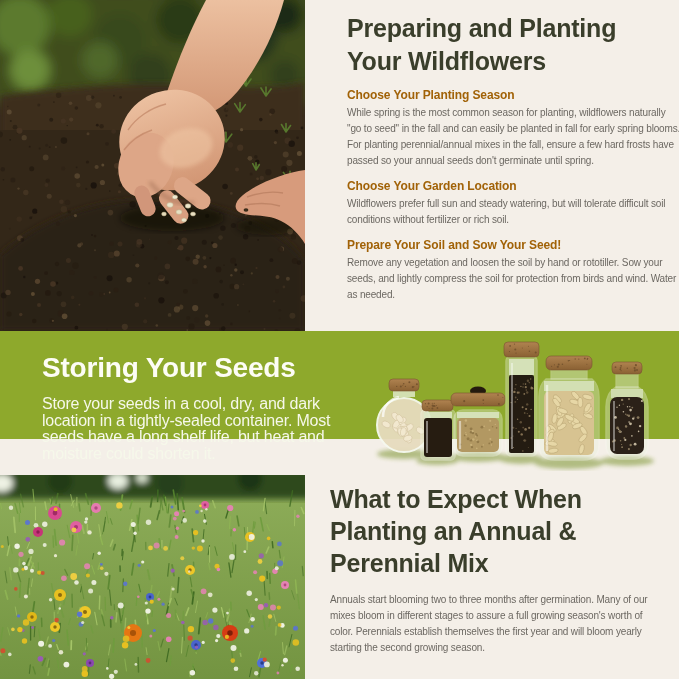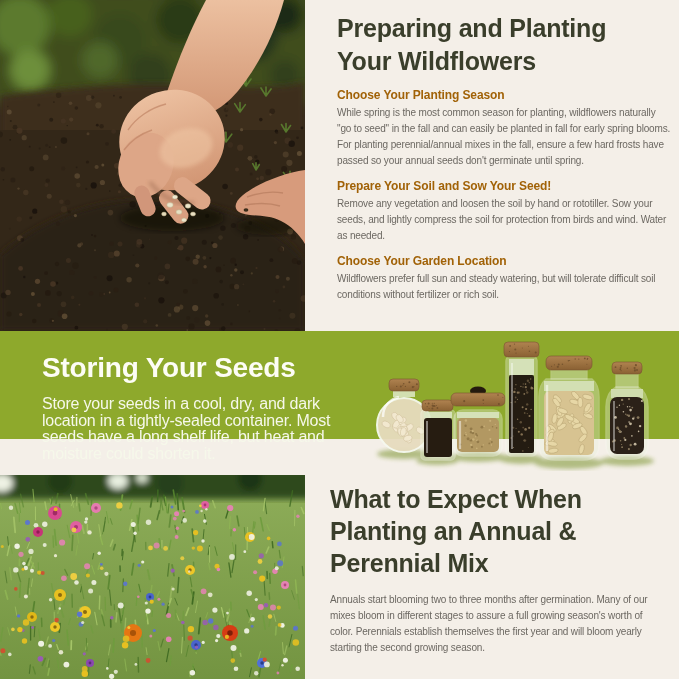--- a/index.html
+++ b/index.html
@@ -6,21 +6,21 @@
   .canvas{
     position:relative;width:679px;height:679px;overflow:hidden;
     background:#f4efe8;font-family:"Liberation Sans",sans-serif;
   }
   .photo{position:absolute;overflow:hidden;}
   .photo-top{left:0;top:0;width:305px;height:331px;}
   .photo-bottom{left:0;top:475px;width:305px;height:204px;}
   .photo svg{display:block;}
 
   .panel{position:absolute;box-sizing:border-box;background:#f4efe8;}
-  .panel-top{left:305px;top:0;width:322px;height:331px;padding:12px 14px 0 32px;}
+  .panel-top{left:305px;top:0;width:322px;height:331px;padding:12px 14px 0 42px;}
   .panel-bottom{left:305px;top:475px;width:374px;height:168px;padding:8px 14px 16px 25px;}
 
   .panel h1{
     font-size:25px;line-height:33px;color:#3a3e2b;font-weight:bold;
     letter-spacing:-0.2px;margin:0 0 9px 0;width:325px;
   }
   .panel h2.expect-title{
     font-size:25px;line-height:32px;color:#3a3e2b;font-weight:bold;
     letter-spacing:-0.2px;margin:0 0 13px 0;width:312px;
   }
@@ -447,26 +447,26 @@
     </svg>
   </div>
 
   <section class="panel panel-top">
     <h1>Preparing and Planting Your Wildflowers</h1>
     <div>
       <div class="sub-heading">Choose Your Planting Season</div>
       <p class="body-text">While spring is the most common season for planting, wildflowers naturally "go to seed" in the fall and can easily be planted in fall for early spring blooms. For planting perennial/annual mixes in the fall, ensure a few hard frosts have passed so your annual seeds don't germinate until spring.</p>
     </div>
     <div>
+      <div class="sub-heading">Choose Your Garden Location</div>
+      <p class="body-text">Wildflowers prefer full sun and steady watering, but will tolerate difficult soil conditions without fertilizer or rich soil.</p>
+    </div>
+    <div>
       <div class="sub-heading">Prepare Your Soil and Sow Your Seed!</div>
       <p class="body-text">Remove any vegetation and loosen the soil by hand or rototiller. Sow your seeds, and lightly compress the soil for protection from birds and wind. Water as needed.</p>
-    </div>
-    <div>
-      <div class="sub-heading">Choose Your Garden Location</div>
-      <p class="body-text">Wildflowers prefer full sun and steady watering, but will tolerate difficult soil conditions without fertilizer or rich soil.</p>
     </div>
   </section>
 
   <section class="band">
     <div class="band-text">
       <h2>Storing Your Seeds</h2>
       <p>Store your seeds in a cool, dry, and dark location in a tightly-sealed container. Most seeds have a long shelf life, but heat and moisture could shorten it.</p>
     </div>
     <svg class="jars" viewBox="0 0 314 142" xmlns="http://www.w3.org/2000/svg">
       <defs>

